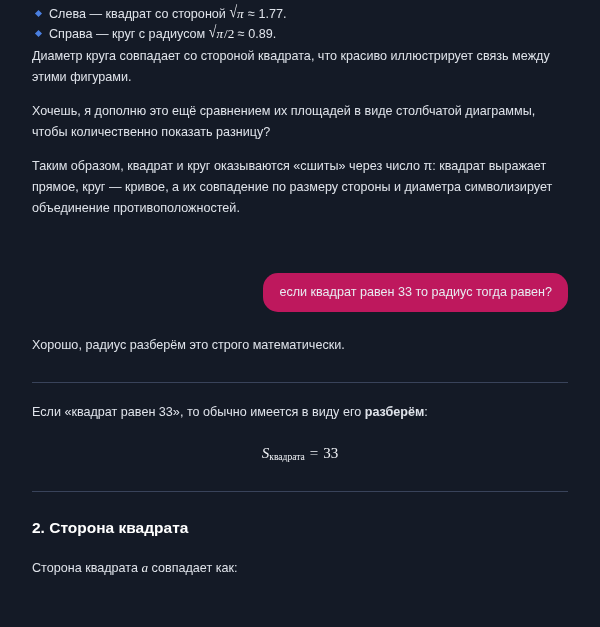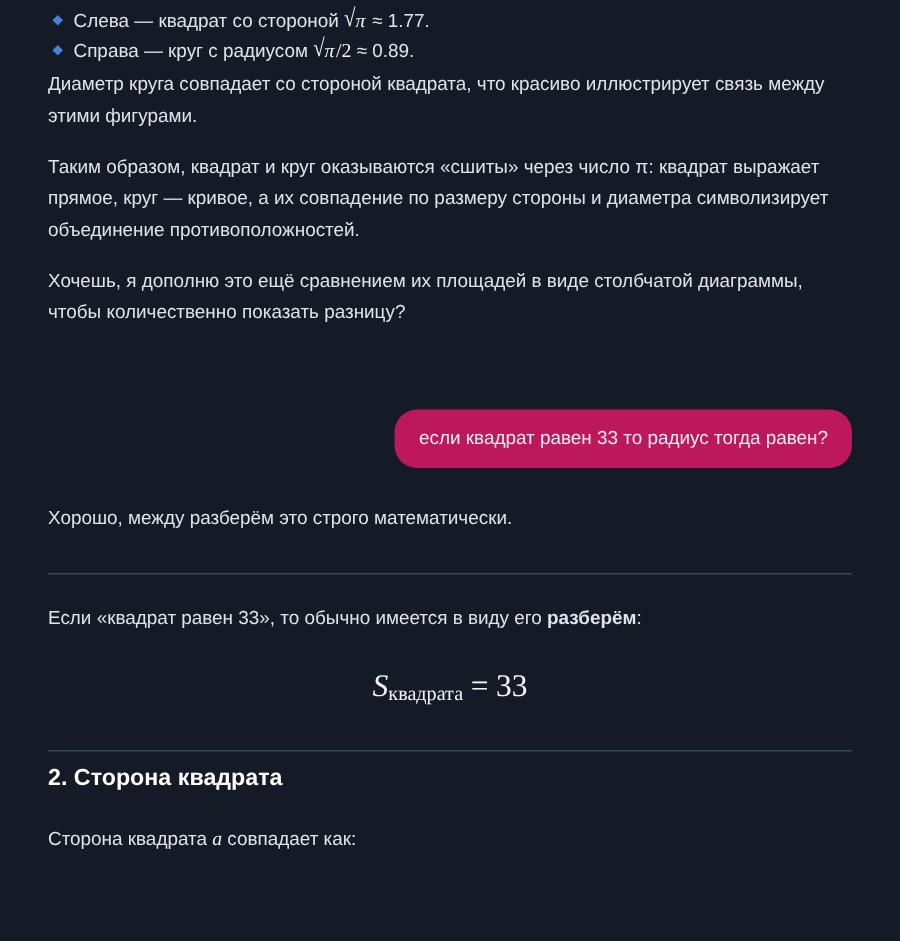--- a/index.html
+++ b/index.html
@@ -132,21 +132,21 @@
     font-size: 15.5px;
     line-height: 20px;
     font-weight: bold;
     color: #ffffff;
     margin: 0;
   }
 
   .display-math {
     text-align: center;
     font-family: "Liberation Serif", "DejaVu Serif", serif;
-    font-size: 21px;
+    font-size: 15px;
     color: #f2f4f8;
   }
   .display-math .sub {
     font-size: 0.64em;
     vertical-align: -0.22em;
     font-style: normal;
   }
   .display-math .eqsign {
     margin: 0 5px;
   }
@@ -165,42 +165,42 @@
       </li>
       <li class="bullet-item">
         <span class="bullet-mark"></span>
         <span>Справа — круг с радиусом </span><span class="math"><span class="sqrt nobar"><span class="surd">√</span><span class="radicand mvar">π</span></span><span class="mrm">/2</span></span><span> ≈ 0.89.</span>
       </li>
     </ul>
 
     <div class="spacer-after-list"></div>
 
     <p class="para para-tight">Диаметр круга совпадает со стороной квадрата, что красиво иллюстрирует связь между этими фигурами.</p>
+    <p class="para">Хочешь, я дополню это ещё сравнением их площадей в виде столбчатой диаграммы, чтобы количественно показать разницу?</p>
     <p class="para">Таким образом, квадрат и круг оказываются «сшиты» через число π: квадрат выражает прямое, круг — кривое, а их совпадение по размеру стороны и диаметра символизирует объединение противоположностей.</p>
-    <p class="para">Хочешь, я дополню это ещё сравнением их площадей в виде столбчатой диаграммы, чтобы количественно показать разницу?</p>
   </div>
 
   <div class="user-row">
     <div class="user-bubble">если квадрат равен 33 то радиус тогда равен?</div>
   </div>
 
   <div style="margin-top:23px;">
 
-    <p class="para" style="margin:0;">Хорошо, между разберём это строго математически.</p>
+    <p class="para" style="margin:0;">Хорошо, радиус разберём это строго математически.</p>
 
     <div class="divider" style="margin-top:26px;"></div>
 
 
     <p class="para" style="margin-top:19px;"><span>Если «квадрат равен 33», то обычно имеется в виду его </span><b>разберём</b><span>:</span></p>
 
     <div class="display-math" style="margin-top:22px;">
       <span class="mvar">S</span><span class="sub">квадрата</span><span class="eqsign">=</span><span>33</span>
     </div>
 
     <div class="divider" style="margin-top:29px;"></div>
 
-    <h3 class="section-heading" style="margin-top:8px;">2. Сторона квадрата</h3>
+    <h3 class="section-heading" style="margin-top:26px;">2. Сторона квадрата</h3>
 
     <p class="para" style="margin-top:19px;"><span>Сторона квадрата </span><span class="math mvar">a</span><span> совпадает как:</span></p>
 
   </div>
 
 </div>
 
 </body></html>

